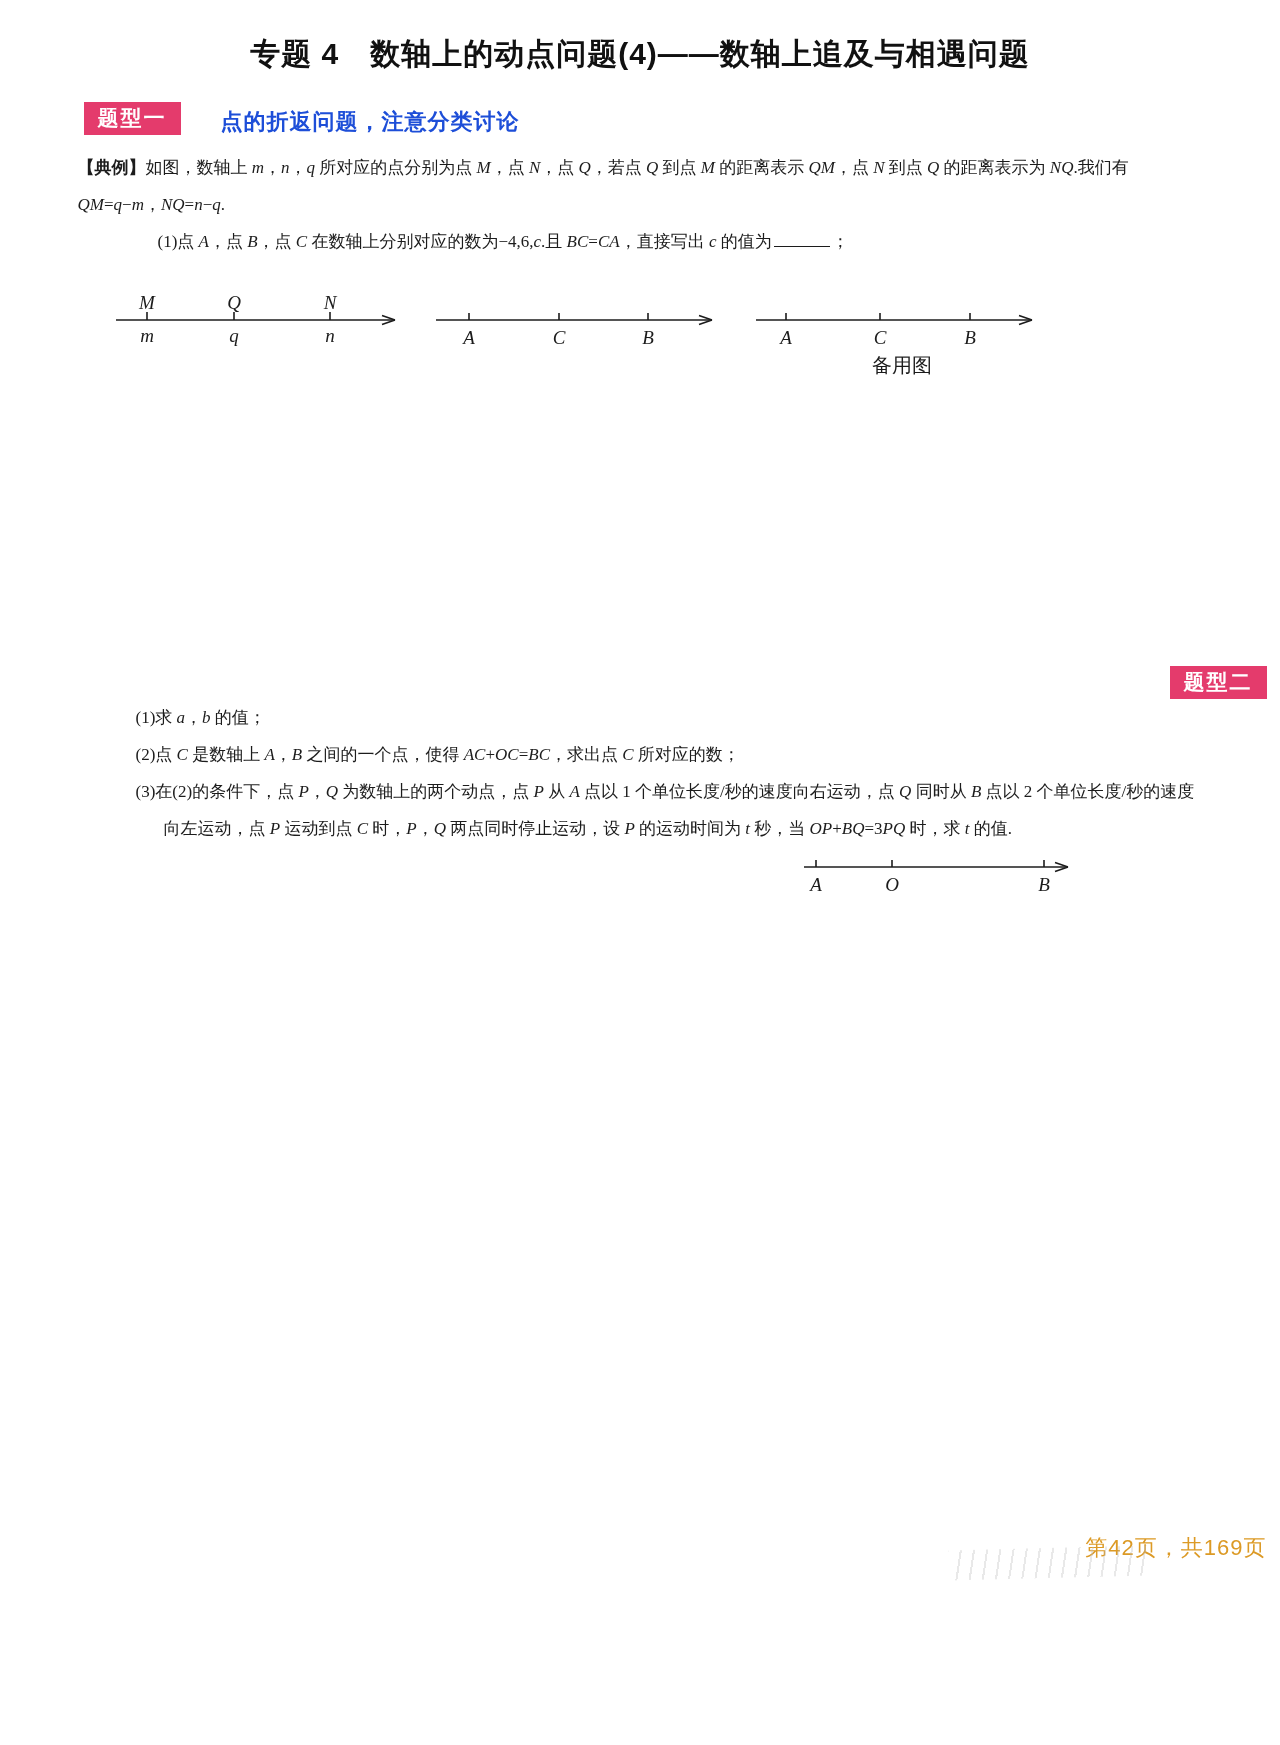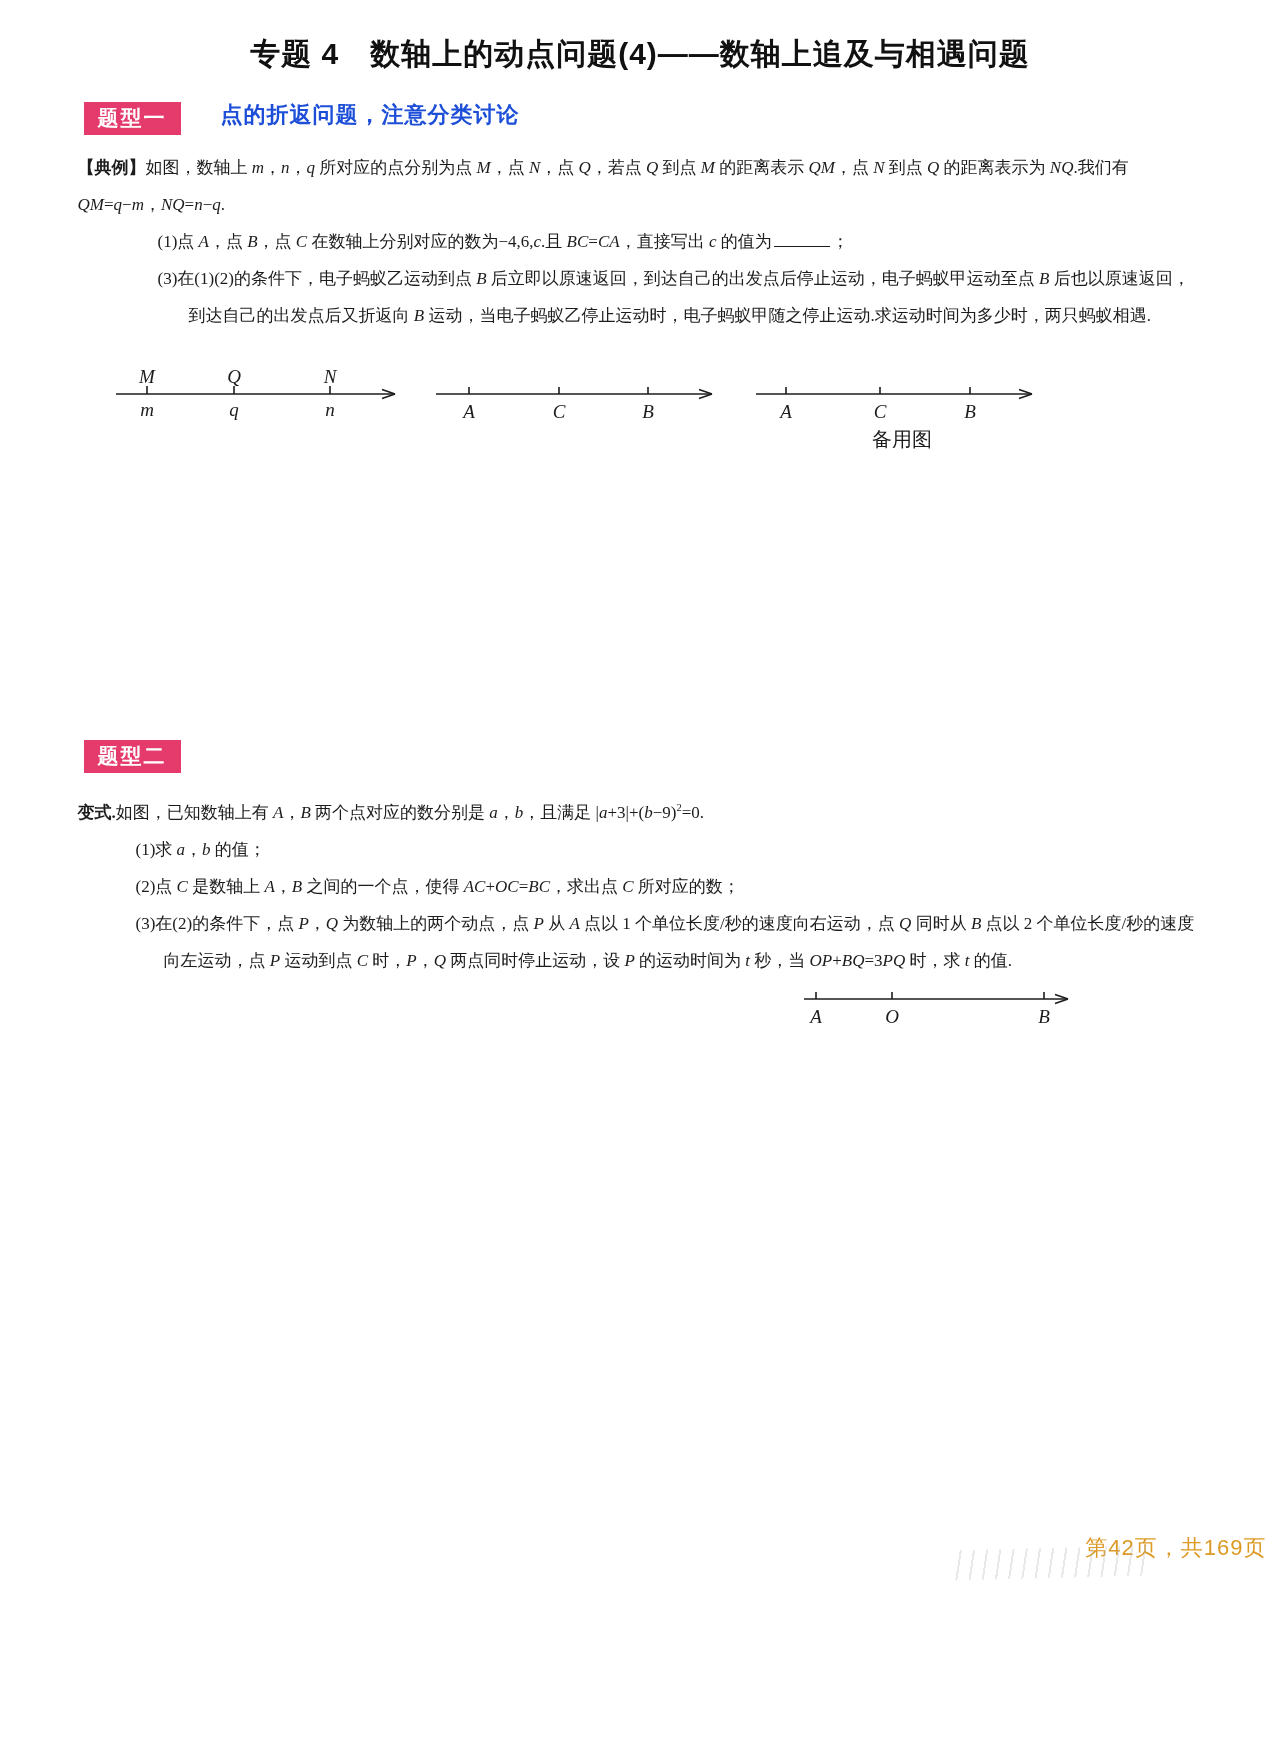--- a/index.html
+++ b/index.html
@@ -16,21 +16,21 @@
     margin:0;
     padding-top:26px;
     text-align:center;
     font:bold 30px/40px "Liberation Sans","DejaVu Sans",sans-serif;
     letter-spacing:1px;
     color:#111;
   }
   .section-header{
     margin:28px 0 0 70px;
     display:flex;
-    align-items:flex-start;
+    align-items:flex-end;
   }
   .section-header.s2{margin-top:244px;flex-direction:column;}
   .badge{
     display:inline-block;
     background:#e43b6c;
     color:#fff;
     font:bold 21px/26px "Liberation Sans","DejaVu Sans",sans-serif;
     padding:3px 14px 4px;
     letter-spacing:2px;
   }
@@ -104,21 +104,20 @@
 
   <h1 class="title">专题 4　数轴上的动点问题(4)——数轴上追及与相遇问题</h1>
 
   <div class="section-header">
     <span class="badge">题型一</span>
     <span class="sec-heading">点的折返问题，注意分类讨论</span>
   </div>
 
   <p class="body intro"><b>【典例】</b>如图，数轴上 <i>m</i>，<i>n</i>，<i>q</i> 所对应的点分别为点 <i>M</i>，点 <i>N</i>，点 <i>Q</i>，若点 <i>Q</i> 到点 <i>M</i> 的距离表示 <i>QM</i>，点 <i>N</i> 到点 <i>Q</i> 的距离表示为 <i>NQ</i>.我们有 <i>QM</i>=<i>q</i>−<i>m</i>，<i>NQ</i>=<i>n</i>−<i>q</i>.</p>
   <p class="body ex-item">(1)点 <i>A</i>，点 <i>B</i>，点 <i>C</i> 在数轴上分别对应的数为−4,6,<i>c</i>.且 <i>BC</i>=<i>CA</i>，直接写出 <i>c</i> 的值为<span class="blank"></span>；</p>
-  <p class="body ex-item">(3)在(1)(2)的条件下，电子蚂蚁乙运动到点 <i>B</i> 后立即以原速返回，到达自己的出发点后停止运动，电子蚂蚁甲运动至点 <i>B</i> 后也以原速返回，到达自己的出发点后又折返向 <i>B</i> 运动，当电子蚂蚁乙停止运动时，电子蚂蚁甲随之停止运动.求运动时间为多少时，两只蚂蚁相遇.</p>
 
   <div class="diagrams-row">
 
     <svg class="dpos1" width="300" height="64" viewBox="0 0 300 64">
       <line class="axis" x1="2" y1="24" x2="281" y2="24"></line>
       <path class="axis" d="M281,24 l-13,-4.5 M281,24 l-13,4.5"></path>
       <line class="axis" x1="33" y1="16" x2="33" y2="24"></line>
       <line class="axis" x1="120" y1="16" x2="120" y2="24"></line>
       <line class="axis" x1="216" y1="16" x2="216" y2="24"></line>
       <text class="lab" x="33" y="13">M</text>
@@ -151,21 +150,20 @@
       <text class="lab" x="216" y="34">B</text>
       <text class="cap" x="148" y="62">备用图</text>
     </svg>
 
   </div>
 
   <div class="section-header s2">
     <span class="badge">题型二</span>
   </div>
 
-  <p class="body intro s2"><b>变式.</b>如图，已知数轴上有 <i>A</i>，<i>B</i> 两个点对应的数分别是 <i>a</i>，<i>b</i>，且满足 |<i>a</i>+3|+(<i>b</i>−9)<sup>2</sup>=0.</p>
   <p class="body v-item">(1)求 <i>a</i>，<i>b</i> 的值；</p>
   <p class="body v-item">(2)点 <i>C</i> 是数轴上 <i>A</i>，<i>B</i> 之间的一个点，使得 <i>AC</i>+<i>OC</i>=<i>BC</i>，求出点 <i>C</i> 所对应的数；</p>
   <p class="body v-item">(3)在(2)的条件下，点 <i>P</i>，<i>Q</i> 为数轴上的两个动点，点 <i>P</i> 从 <i>A</i> 点以 1 个单位长度/秒的速度向右运动，点 <i>Q</i> 同时从 <i>B</i> 点以 2 个单位长度/秒的速度向左运动，点 <i>P</i> 运动到点 <i>C</i> 时，<i>P</i>，<i>Q</i> 两点同时停止运动，设 <i>P</i> 的运动时间为 <i>t</i> 秒，当 <i>OP</i>+<i>BQ</i>=3<i>PQ</i> 时，求 <i>t</i> 的值.</p>
 
   <div class="d4wrap">
     <svg width="290" height="44" viewBox="0 0 290 44">
       <line class="axis" x1="2" y1="10" x2="266" y2="10"></line>
       <path class="axis" d="M266,10 l-13,-4.5 M266,10 l-13,4.5"></path>
       <line class="axis" x1="14" y1="3" x2="14" y2="10"></line>
       <line class="axis" x1="90" y1="3" x2="90" y2="10"></line>

